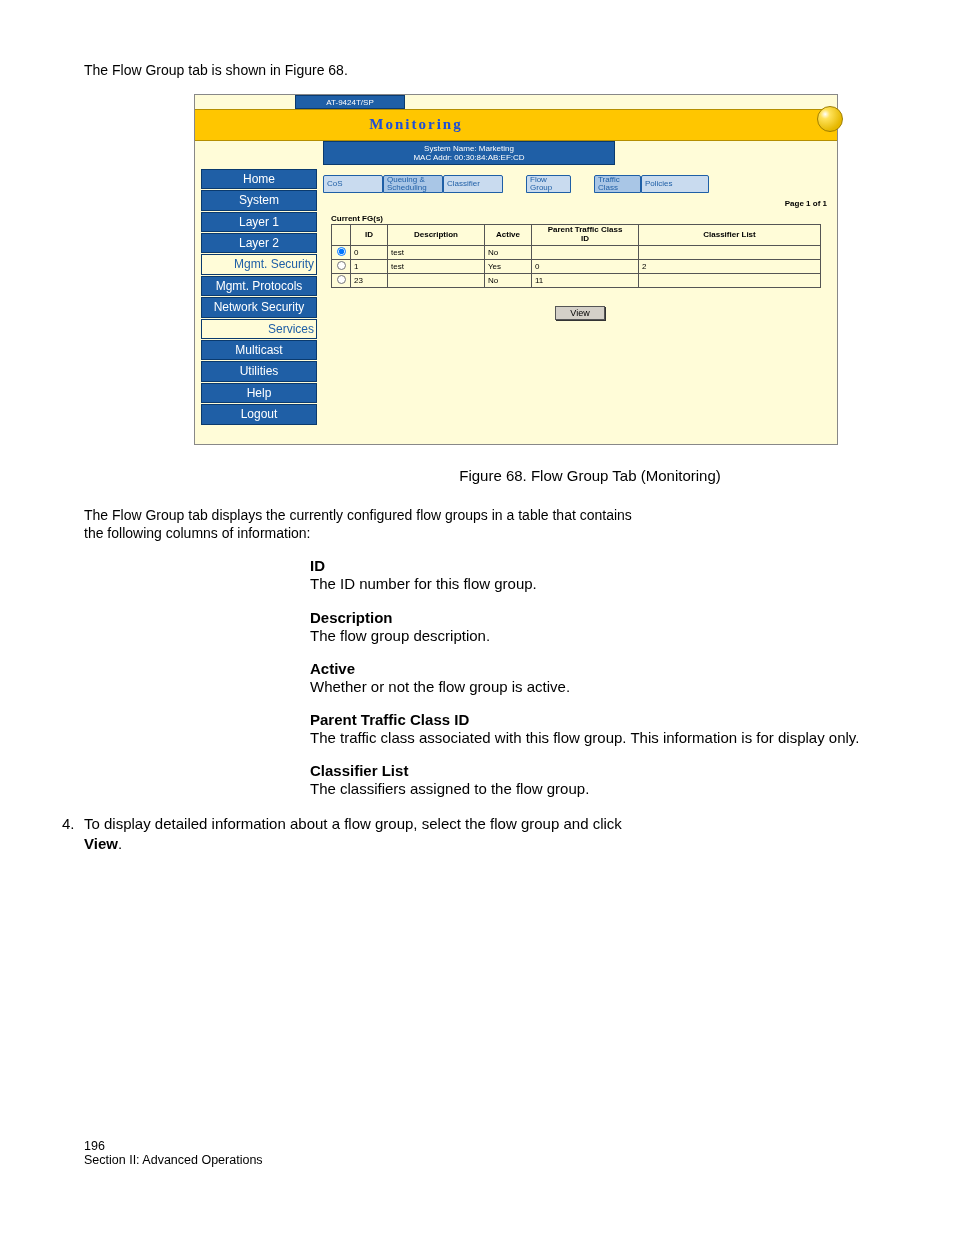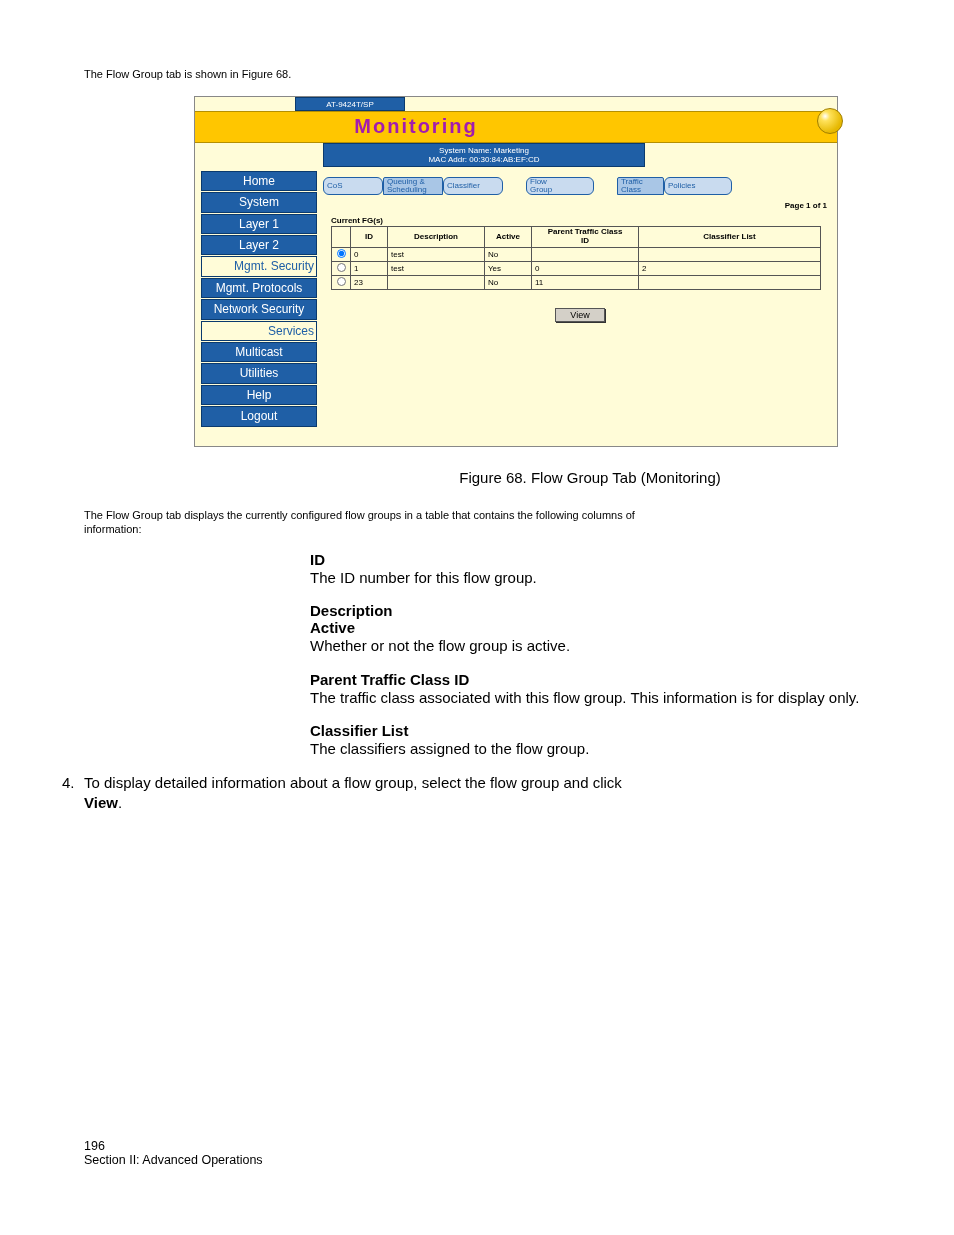--- a/index.html
+++ b/index.html
@@ -18,23 +18,23 @@
   }
   .chapter-header {
     font-size: 12.5px;
     margin-bottom: 48px;
   }
   .body-col {
     margin-left: 226px;
     width: 560px;
   }
   .body-text {
-    font-size: 11px;
+    font-size: 14px;
     line-height: 1.35;
-    margin: 12px 0 14px 0;
+    margin: 6px 0 14px 0;
   }
   .caption {
     text-align: center;
     font-size: 15px;
     margin: 14px 0 22px 0;
   }
   .def-term {
     font-weight: bold;
     font-size: 15px;
     margin: 0;
@@ -87,25 +87,25 @@
     background: #FFC600;
     height: 30px;
     display: flex;
     align-items: center;
     justify-content: center;
     border-top: 1px solid #b58f00;
     border-bottom: 1px solid #b58f00;
     position: relative;
   }
   .yellow-title {
-    font-family: Liberation Sans, sans-serif;
-    font-size: 20px;
+    font-family: Liberation Serif, serif;
+    font-size: 15px;
     font-weight: bold;
     letter-spacing: 2px;
-    color: #a21caf;
+    color: #1d4ed8;
     margin-left: -200px;
   }
   .globe {
     position: absolute;
     right: -6px;
     top: -4px;
     width: 24px;
     height: 24px;
     border-radius: 50%;
     background: radial-gradient(circle at 30% 30%, #fff, #FFE25A 20%, #E6B800 70%);
@@ -141,21 +141,21 @@
   
   .right-panel {
     flex: 1;
     padding: 0;
   }
   .sysinfo {
     background: #1F5FA6;
     color: #fff;
     font-size: 8px;
     text-align: center;
-    padding: 2px 15px;
+    padding: 2px 0;
     width: 290px;
     border: 1px solid #0a3a6e;
     line-height: 1.15;
   }
   .tabs-row {
     display: flex;
     margin-top: 10px;
     gap: 0;
   }
   .qos-tab {
@@ -168,21 +168,20 @@
     display: flex;
     align-items: center;
     cursor: pointer;
     line-height: 1.05;
     white-space: pre-line;
     border-top-left-radius: 2px;
     border-top-right-radius: 2px;
   }
   .qos-tab.front {
     background: #C9DBEF;
-    border-radius: 6px;
   }
   .qos-tab.back {
     background: #A9C6E6;
   }
   .tab-gap { width: 23px; }
   .content-box {
     border: 0;
     padding: 6px 4px 10px 4px;
   }
   .page-of {
@@ -286,21 +285,21 @@
           <div>System Name: Marketing</div>
           <div>MAC Addr: 00:30:84:AB:EF:CD</div>
         </div>
 
         <div class="tabs-row">
           <div class="qos-tab front" style="width:60px">CoS</div>
           <div class="qos-tab back" style="width:60px">Queuing &amp;
 Scheduling</div>
           <div class="qos-tab front" style="width:60px">Classifier</div>
           <div class="tab-gap"></div>
-          <div class="qos-tab front" style="width:68px">Flow
+          <div class="qos-tab front" style="width:45px">Flow
 Group</div>
           <div class="tab-gap"></div>
           <div class="qos-tab back" style="width:47px">Traffic
 Class</div>
           <div class="qos-tab front" style="width:68px">Policies</div>
         </div>
 
         <div class="content-box">
           <div class="page-of">Page 1 of 1</div>
           <div class="current-label">Current FG(s)</div>
@@ -353,20 +352,21 @@
 
   <p class="caption body-col" style="margin-left:226px;">Figure 68. Flow Group Tab (Monitoring)</p>
 
   <p class="body-text body-col">The Flow Group tab displays the currently configured flow groups in a table that contains the following columns of information:</p>
 
   <div class="body-col">
     <p class="def-term">ID</p>
     <p class="def-desc">The ID number for this flow group.</p>
 
     <p class="def-term">Description</p>
+    <p class="def-desc">The flow group description.</p>
 
     <p class="def-term">Active</p>
     <p class="def-desc">Whether or not the flow group is active.</p>
 
     <p class="def-term">Parent Traffic Class ID</p>
     <p class="def-desc">The traffic class associated with this flow group. This information is for display only.</p>
 
     <p class="def-term">Classifier List</p>
     <p class="def-desc">The classifiers assigned to the flow group.</p>
   </div>

